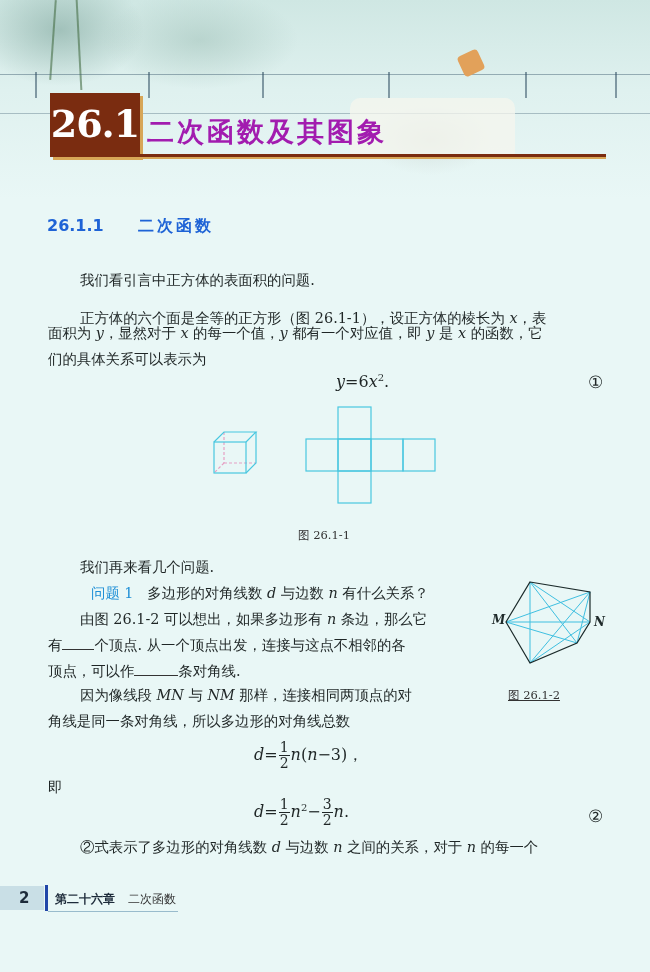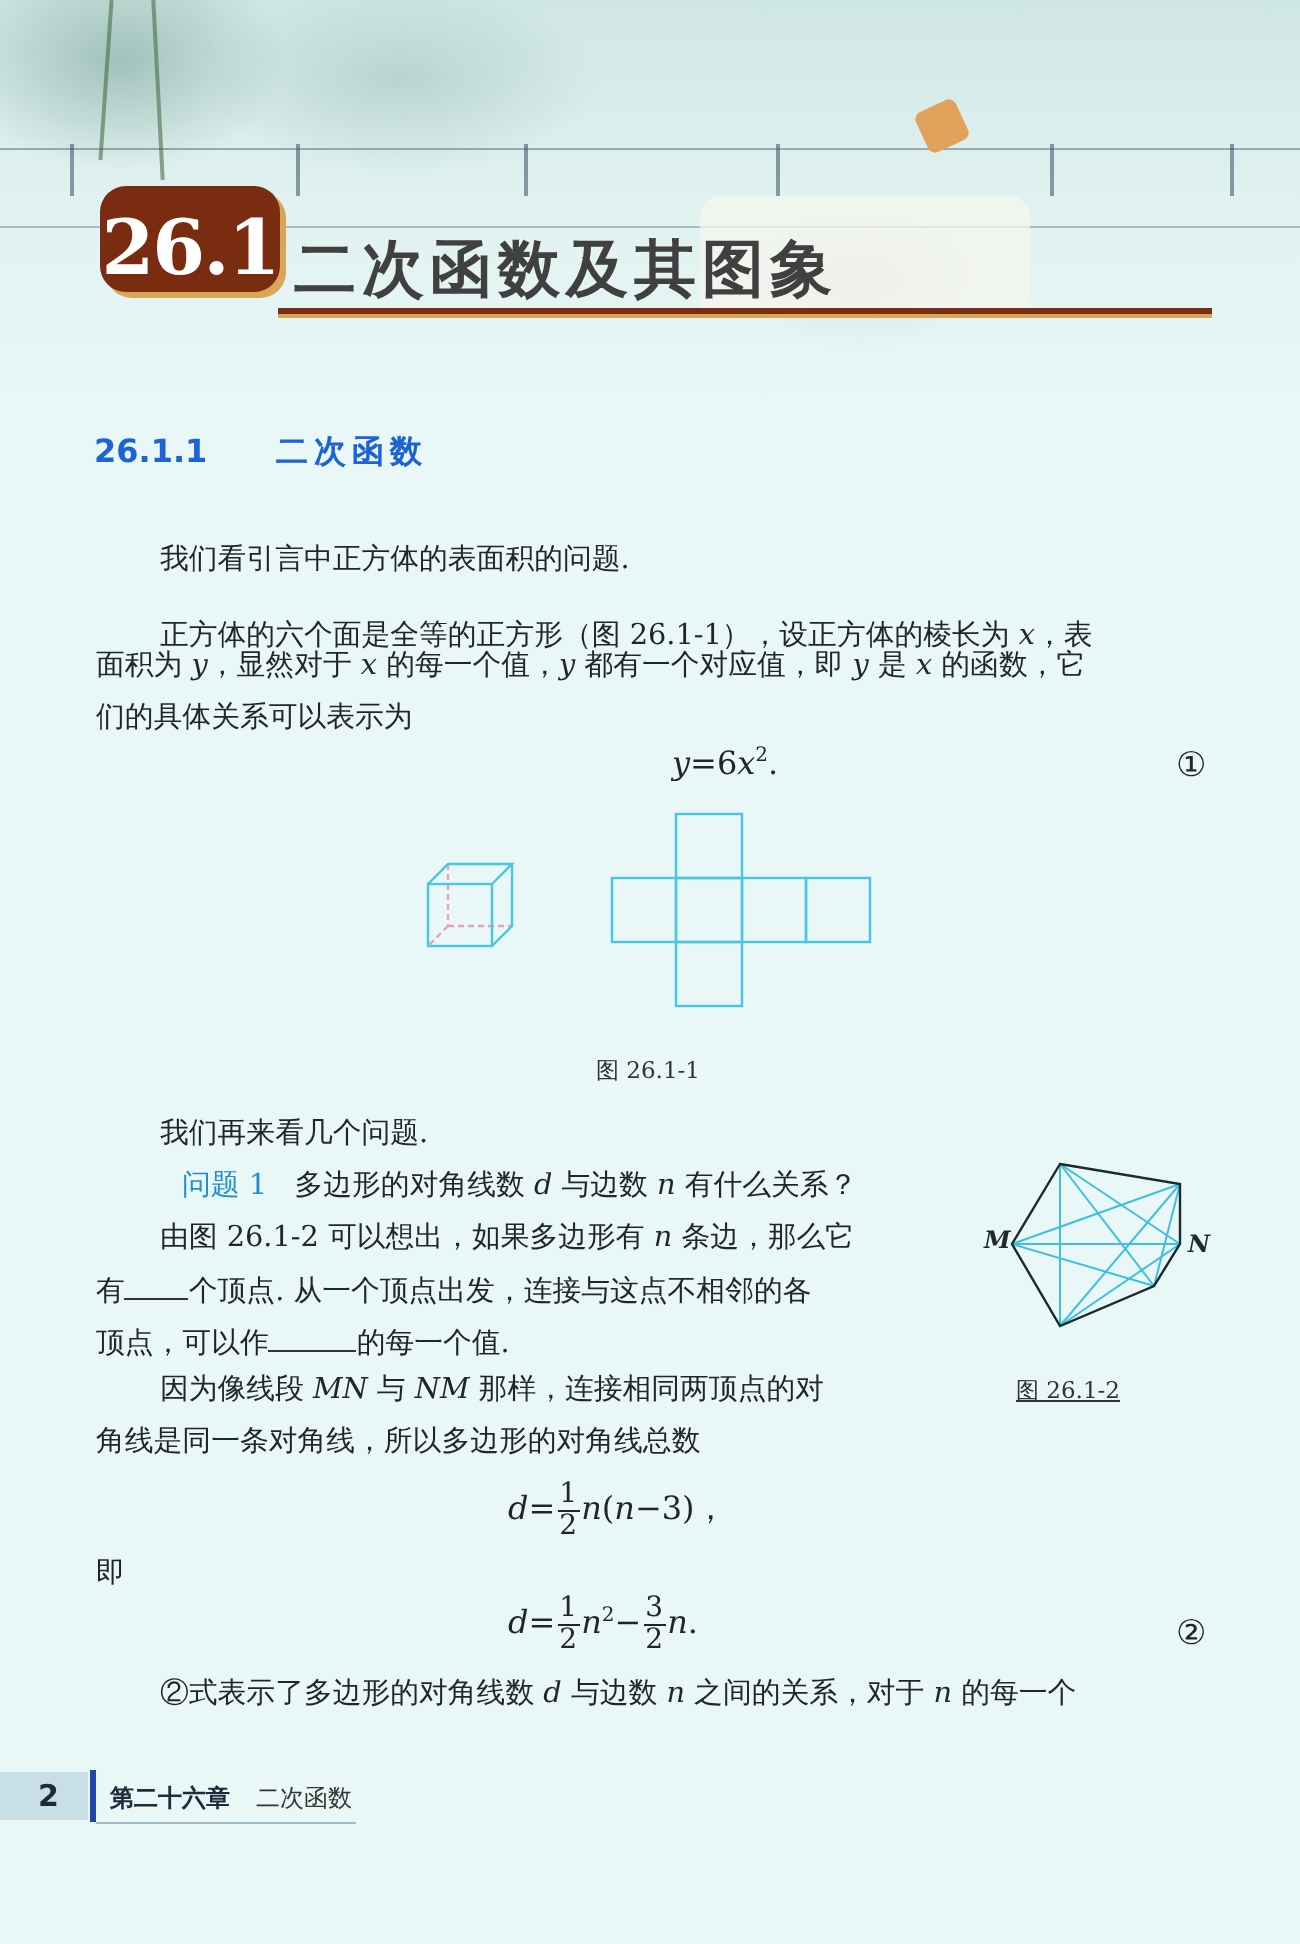--- a/index.html
+++ b/index.html
@@ -24,30 +24,30 @@
   }
   .fence-post { position:absolute; width:2px; height:26px; background:rgba(50,80,100,0.55); top:72px; }
   .willow { position:absolute; width:2px; background:rgba(70,110,70,0.6); top:0; }
   .boat {
     position:absolute; left:350px; top:98px; width:165px; height:58px;
     background:rgba(245,245,238,0.75); border-radius:10px 10px 4px 4px;
   }
   .flag { position:absolute; left:460px; top:52px; width:22px; height:22px; background:#e2a15a; transform:rotate(-25deg); border-radius:4px; }
 
   .sec-badge {
-    position:absolute; left:50px; top:93px; width:90px; height:53px;
-    background:#7a2c10; border-radius:13px;
+    position:absolute; left:50px; top:93px; width:90px; height:64px;
+    background:#7a2c10; border-radius:0;
     box-shadow:3px 3px 0 #d7a657;
     color:#fff; font-family:"DejaVu Serif", serif; font-weight:bold;
     font-size:38px; line-height:62px; text-align:center; letter-spacing:-1px;
   }
   .sec-title {
     position:absolute; left:147px; top:114px;
-    font-family:"DejaVu Sans", sans-serif; font-weight:bold; font-size:31px;
-    color:#404040; letter-spacing:3px;
+    font-family:"DejaVu Sans", sans-serif; font-weight:bold; font-size:27px;
+    color:#a21caf; letter-spacing:3px;
   }
   .sec-rule {
     position:absolute; left:139px; top:154px; width:467px; height:3px;
     background:#7a2c10; box-shadow:0 2px 0 #d7a657;
   }
 
   .sub-num {
     position:absolute; left:47px; top:216px;
     font-family:"DejaVu Sans", sans-serif; font-weight:bold; font-size:16px; color:#1e63d6;
   }
@@ -145,21 +145,21 @@
   <span class="q-label">问题 1</span>&nbsp;&nbsp;&nbsp;<span>多边形的对角线数 </span><i class="v">d</i><span> 与边数 </span><i class="v">n</i><span> 有什么关系？</span>
 </div>
 
 <div class="p ind" style="top:609px;">
   <span>由图 26.1-2 可以想出，如果多边形有 </span><i class="v">n</i><span> 条边，那么它</span>
 </div>
 <div class="p noind" style="top:635px;">
   <span>有</span><span class="blank" style="width:32px;"></span><span>个顶点. 从一个顶点出发，连接与这点不相邻的各</span>
 </div>
 <div class="p noind" style="top:661px;">
-  <span>顶点，可以作</span><span class="blank" style="width:44px;"></span><span>的每一个值.</span>
+  <span>顶点，可以作</span><span class="blank" style="width:44px;"></span><span>条对角线.</span>
 </div>
 
 <svg style="left:0;top:0;" width="650" height="972">
   <g stroke="#3fbfe0" stroke-width="1" fill="none">
     <line x1="530" y1="582" x2="590" y2="622"></line>
     <line x1="530" y1="582" x2="577" y2="643"></line>
     <line x1="530" y1="582" x2="530" y2="663"></line>
     <line x1="590" y1="592" x2="506" y2="622"></line>
     <line x1="590" y1="592" x2="577" y2="643"></line>
     <line x1="590" y1="592" x2="530" y2="663"></line>

